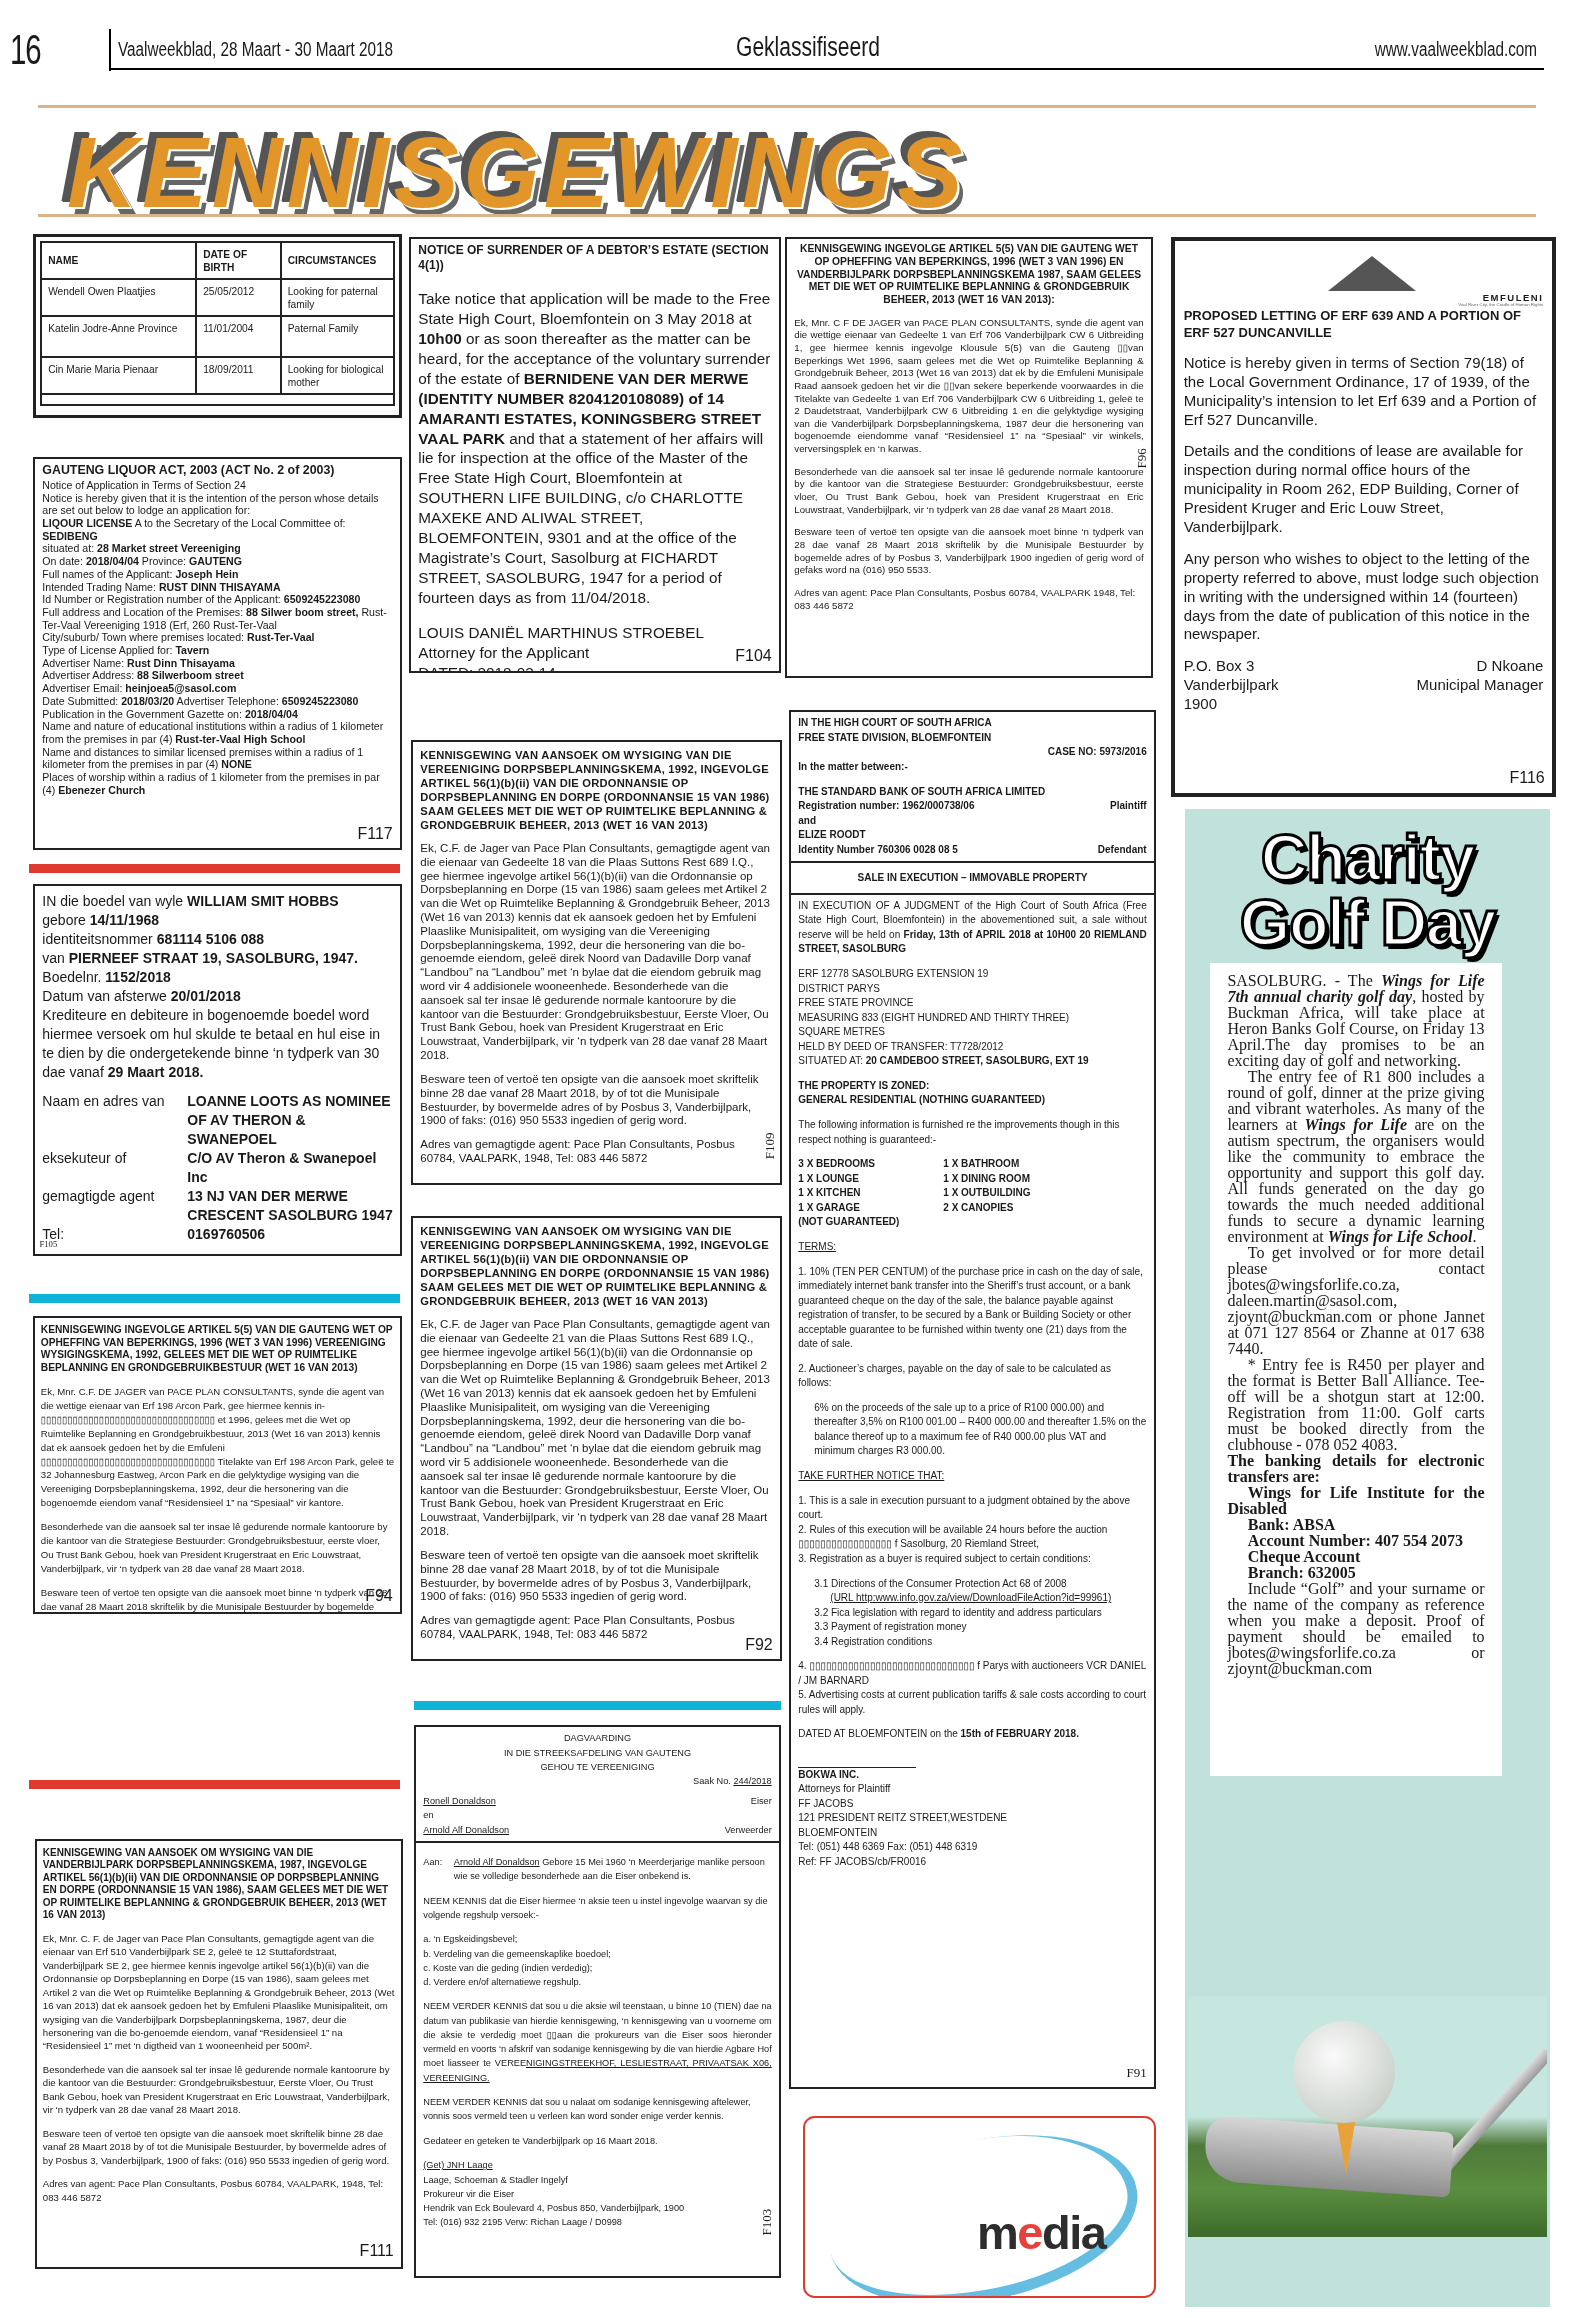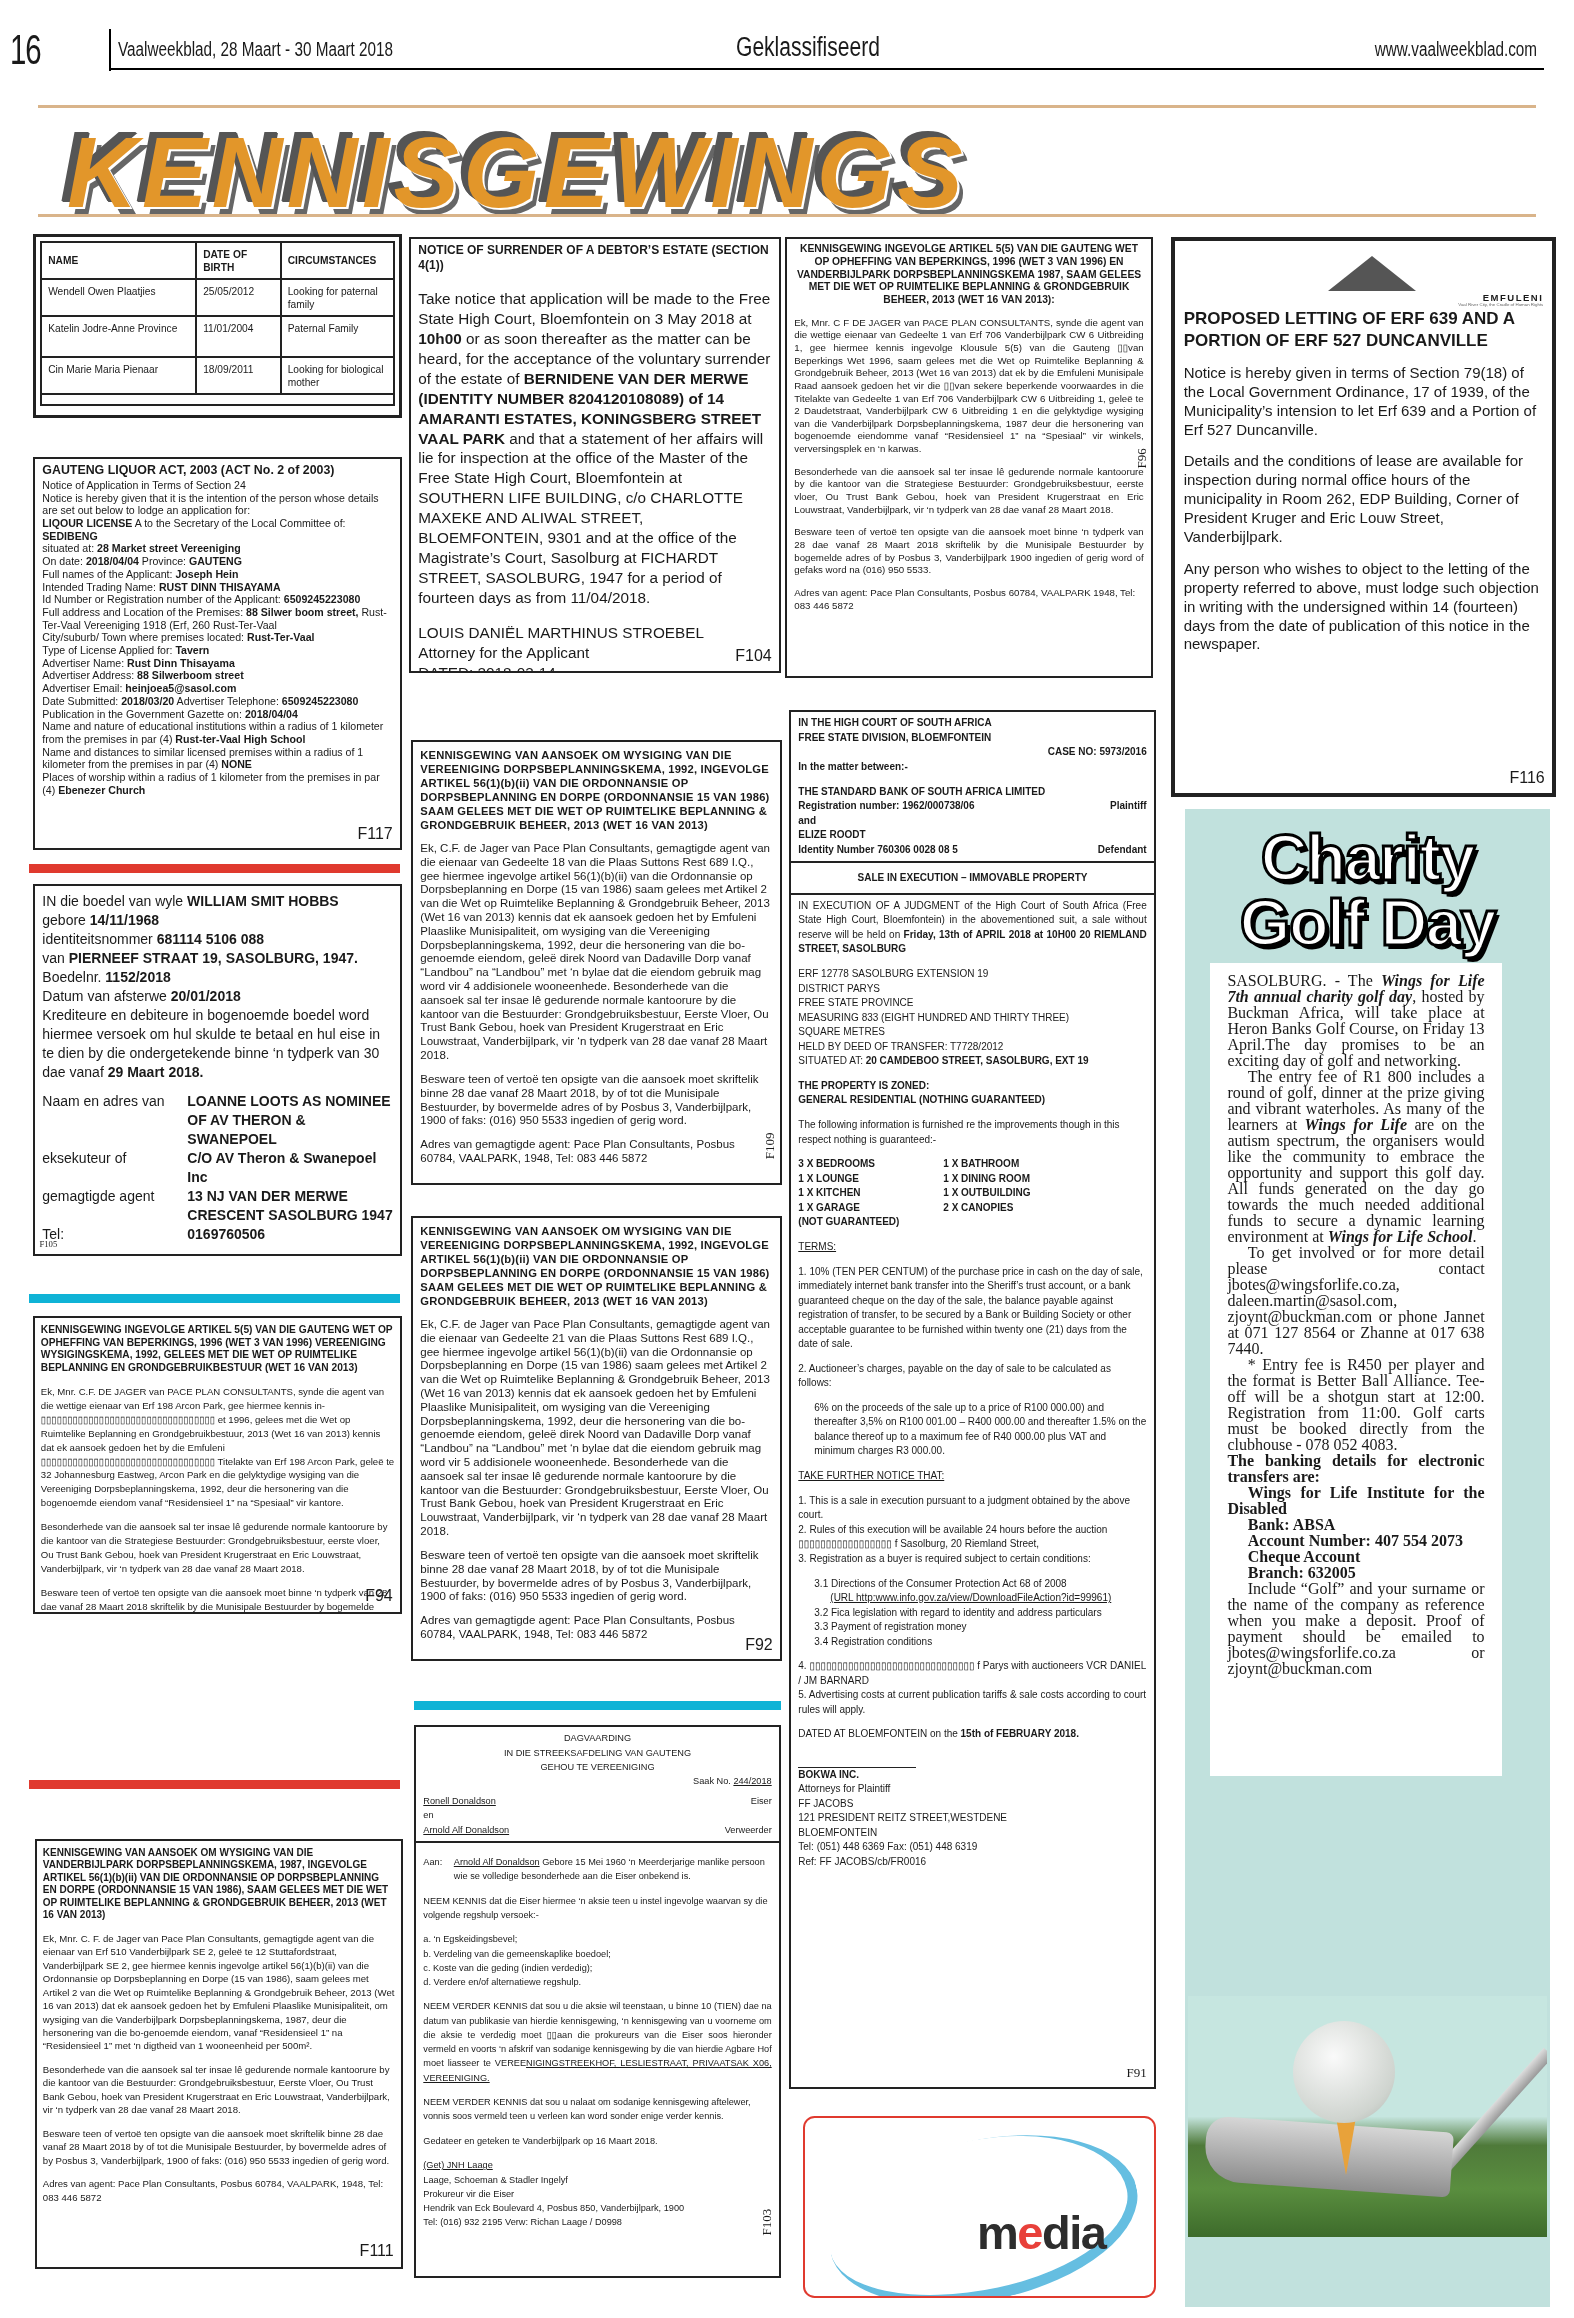--- a/index.html
+++ b/index.html
@@ -81,21 +81,21 @@
   .moo-word { position: absolute; left: 29px; top: 11.6px; font-size: 73px; font-weight: bold; color: #e8403a; letter-spacing: -2.2px; }
   .moo-media { position: absolute; left: 172px; top: 87px; font-size: 47px; font-weight: bold; color: #2d2d2d; letter-spacing: -1.5px; }
   .moo-media .e { color: #e8403a; }
   .moo-swoosh { position: absolute; left: 22px; top: 22px; width: 313px; height: 160px; border-bottom: 11.6px solid #4bb3dc; border-right: 10.2px solid #4bb3dc; border-radius: 50%; transform: rotate(-12deg); opacity: 0.85; }
 
   .emf { left: 1171px; top: 237px; width: 385px; height: 560px; border-width: 4.4px; font-size: 15px; line-height: 1.26; padding: 4.4px 8.7px; }
   .emf .logo { text-align: right; height: 63px; position: relative; }
   .emf .tri { position: absolute; left: 144px; top: 10.2px; width: 0; height: 0; border-left: 44px solid transparent; border-right: 44px solid transparent; border-bottom: 35px solid #555; }
   .emf .logo-name { position: absolute; left: 0; right: 0; top: 47px; font-size: 9.5px; font-weight: bold; letter-spacing: 1.5px; }
   .emf .logo-sub { position: absolute; left: 0; right: 0; top: 57px; font-size: 4.4px; color: #666; }
-  .emf .title { font-size: 17px; }
+  .emf .title { font-size: 13px; }
   .emf .sign { display: flex; justify-content: space-between; }
 
   .golf { position: absolute; left: 1185px; top: 809px; width: 365px; height: 1498px; background: #c1e1dd; }
   .golf-title { position: absolute; left: 0; right: 0; top: 16px; text-align: center; font-size: 65px; font-weight: 900; line-height: 1.0; color: #fff;
     -webkit-text-stroke: 2.9px #000; text-shadow: 3.6px 4.4px 0 #000; letter-spacing: -1.5px; }
   .golf-box { position: absolute; left: 25px; top: 154px; width: 292px; height: 813px; background: #fff; padding: 10.2px 17.4px; font-family: "Liberation Serif", serif; font-size: 16px; line-height: 1.0; text-align: justify; }
   .golf-box .ind { text-indent: 20.4px; }
   .golf-img { position: absolute; left: 2.9px; top: 1187px; width: 359px; height: 241px; background: linear-gradient(#c6e6e0 0%, #c6e6e0 50%, #4f7a3a 62%, #5a8e3f 80%, #3d6b2b 100%); overflow: hidden; }
   .golf-ball { position: absolute; left: 105px; top: 25px; width: 102px; height: 102px; border-radius: 50%; background: radial-gradient(circle at 40% 35%, #fafafa, #cfd4cf 70%, #aab0aa); }
   .golf-tee { position: absolute; left: 148px; top: 121px; width: 0; height: 0; border-left: 10.2px solid transparent; border-right: 10.2px solid transparent; border-top: 58px solid #e8a23a; }
@@ -424,20 +424,31 @@
     <div class="logo-sub">Vaal River City, the Cradle of Human Rights</div>
   </div>
   <p class="title">PROPOSED LETTING OF ERF 639 AND A PORTION OF ERF 527 DUNCANVILLE</p>
   <div class="gap" style="height:13px"></div>
   <p>Notice is hereby given in terms of Section 79(18) of the Local Government Ordinance, 17 of 1939, of the Municipality’s intension to let Erf 639 and a Portion of Erf 527 Duncanville.</p>
   <div class="gap" style="height:13px"></div>
   <p>Details and the conditions of lease are available for inspection during normal office hours of the municipality in Room 262, EDP Building, Corner of President Kruger and Eric Louw Street, Vanderbijlpark.</p>
   <div class="gap" style="height:13px"></div>
   <p>Any person who wishes to object to the letting of the property referred to above, must lodge such objection in writing with the undersigned within 14 (fourteen) days  from the date of publication of this notice in the newspaper.</p>
   <div class="gap" style="height:13px"></div>
+  <div class="sign">
+    <div>
+      <p>P.O. Box 3</p>
+      <p>Vanderbijlpark</p>
+      <p>1900</p>
+    </div>
+    <div style="text-align:right">
+      <p>D Nkoane</p>
+      <p>Municipal Manager</p>
+    </div>
+  </div>
   <span class="ref ref-big">F116</span>
 </div>
 
 <div class="golf">
   <div class="golf-title">
     <div>Charity</div>
     <div>Golf Day</div>
   </div>
   <div class="golf-box">
     <p><span>SASOLBURG. - The </span><b><i>Wings for Life 7th annual charity golf day</i></b><span>, hosted by Buckman Africa, will take place at Heron Banks Golf Course, on Friday 13 April.The day promises to be an exciting day of golf and networking.</span></p>

